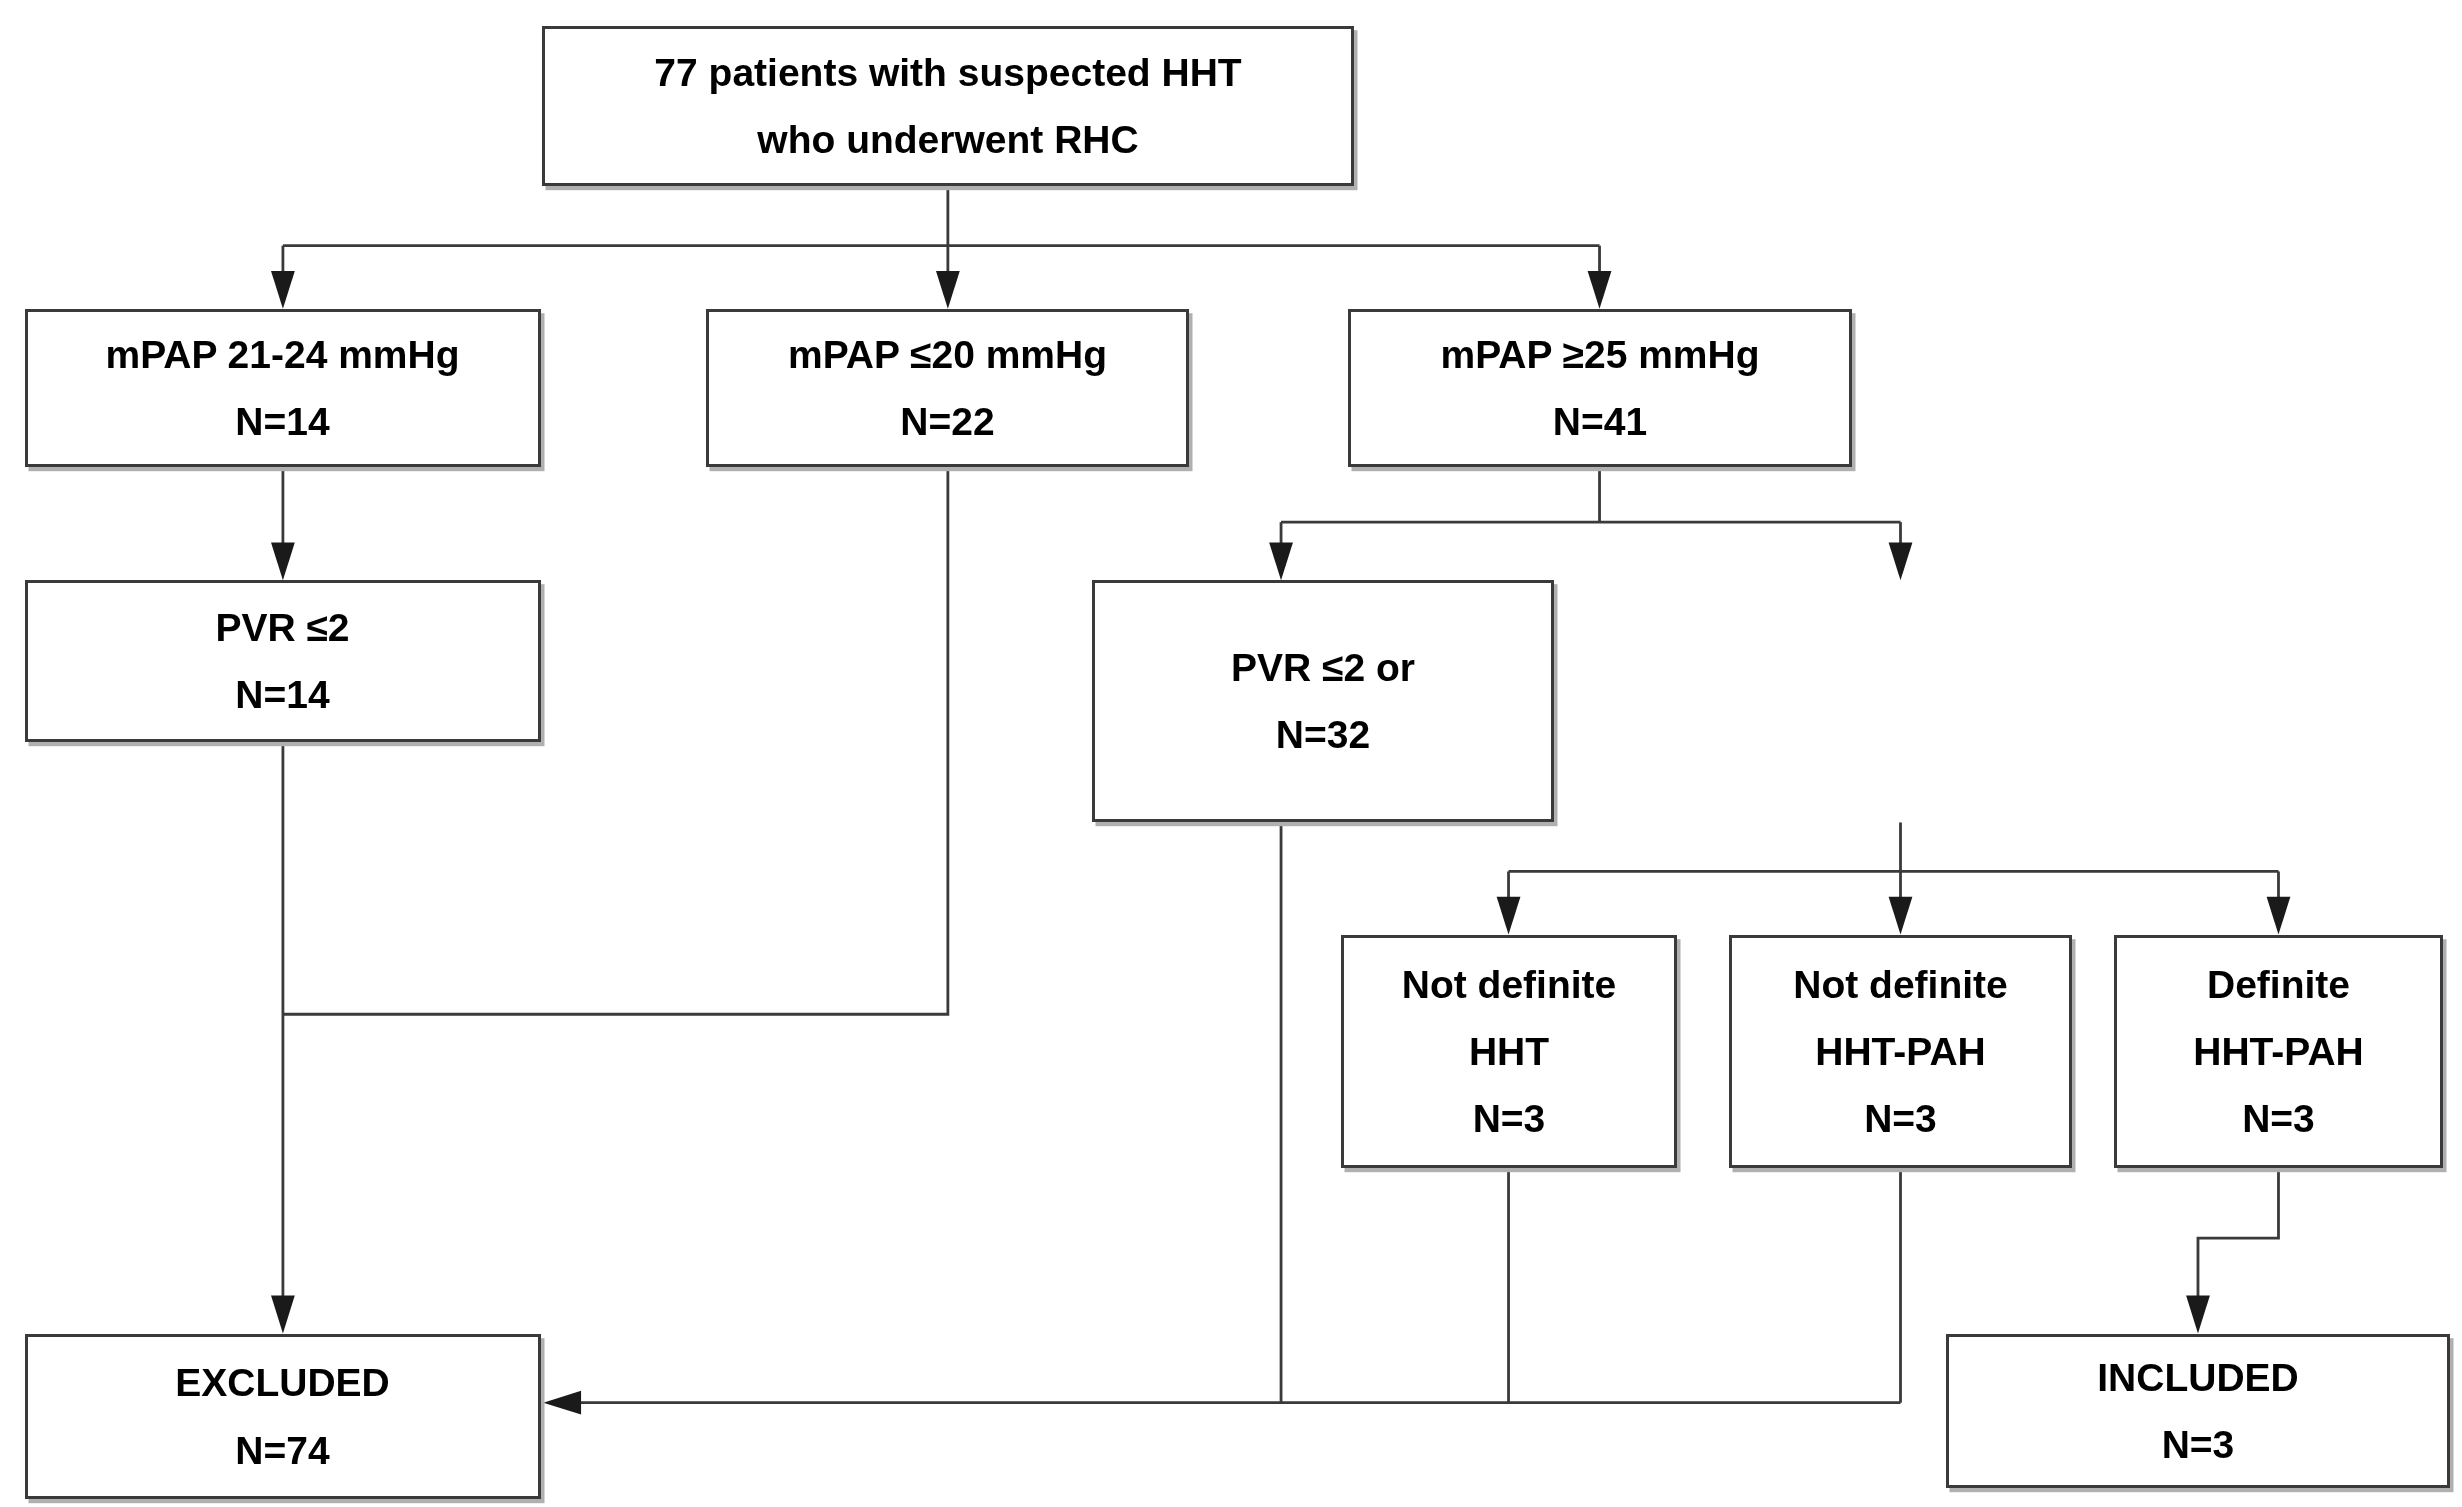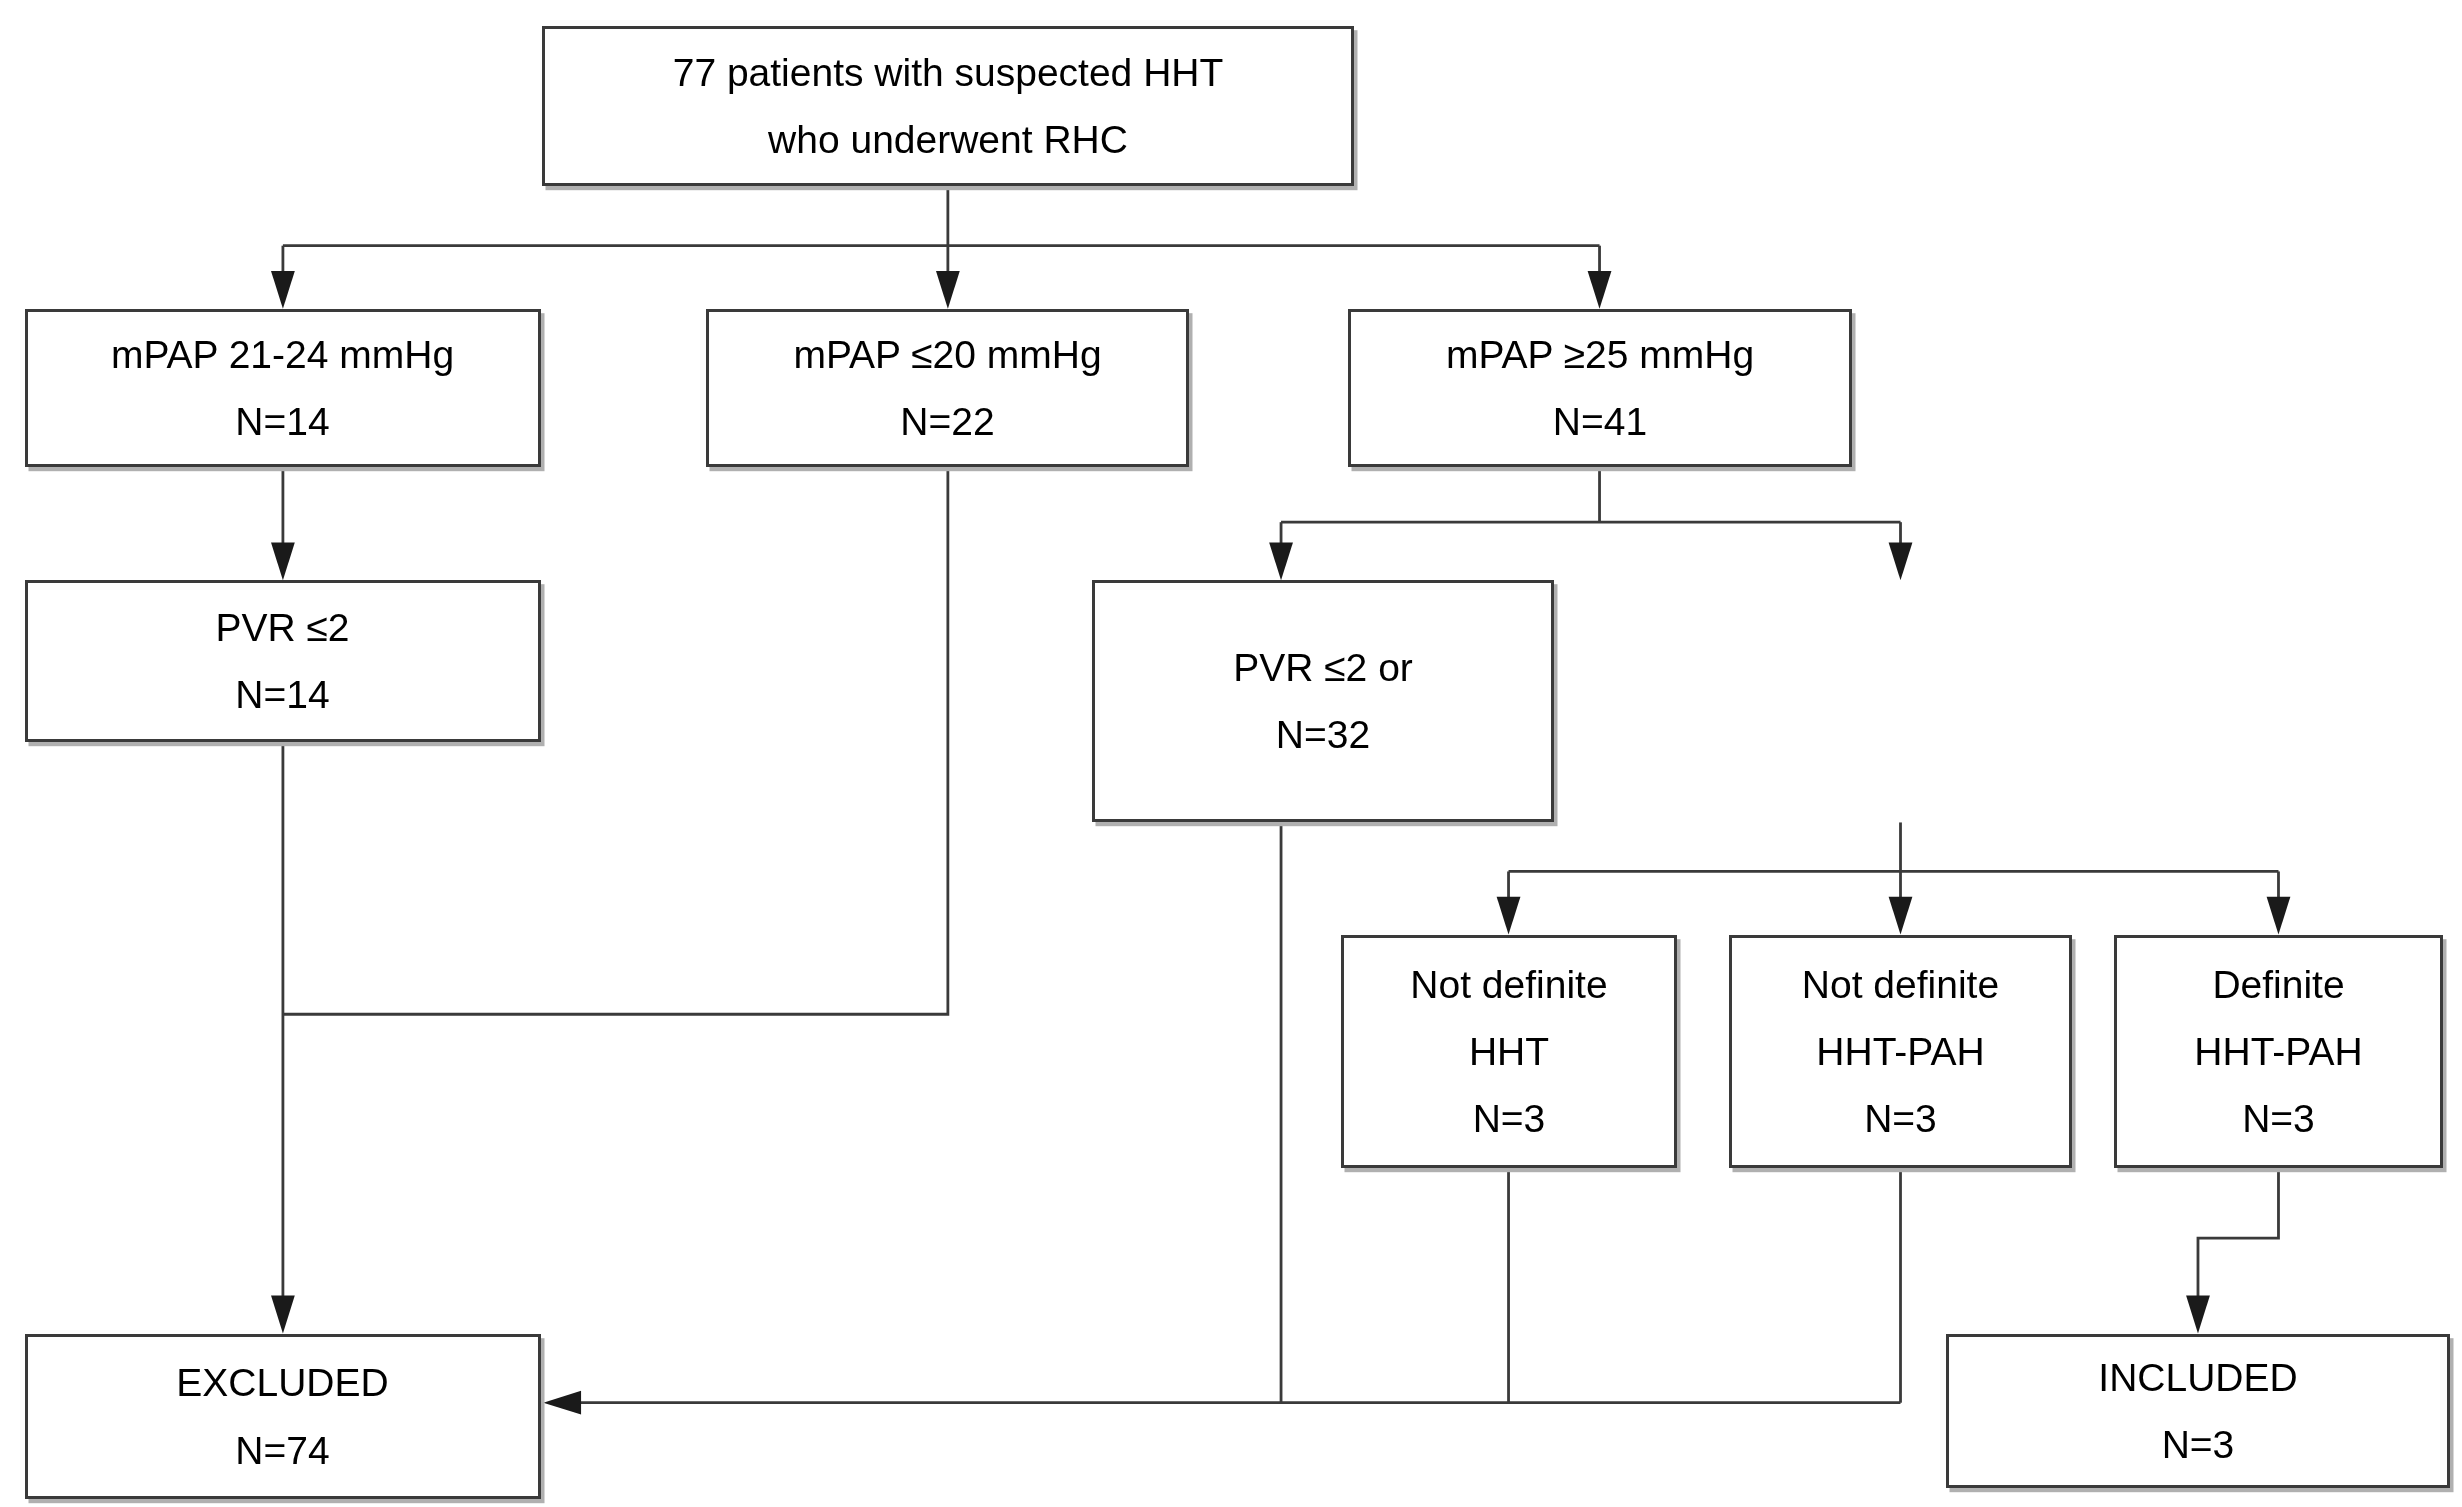--- a/index.html
+++ b/index.html
@@ -7,20 +7,21 @@
     padding: 0;
     background: #ffffff;
   }
   .stage {
     position: relative;
     width: 2462px;
     height: 1507px;
     background: #ffffff;
     font-family: "Liberation Sans", sans-serif;
     overflow: hidden;
+    font-weight: bold;
   }
   svg.wires {
     position: absolute;
     left: 0;
     top: 0;
     width: 2462px;
     height: 1507px;
     display: block;
   }
   .node {

